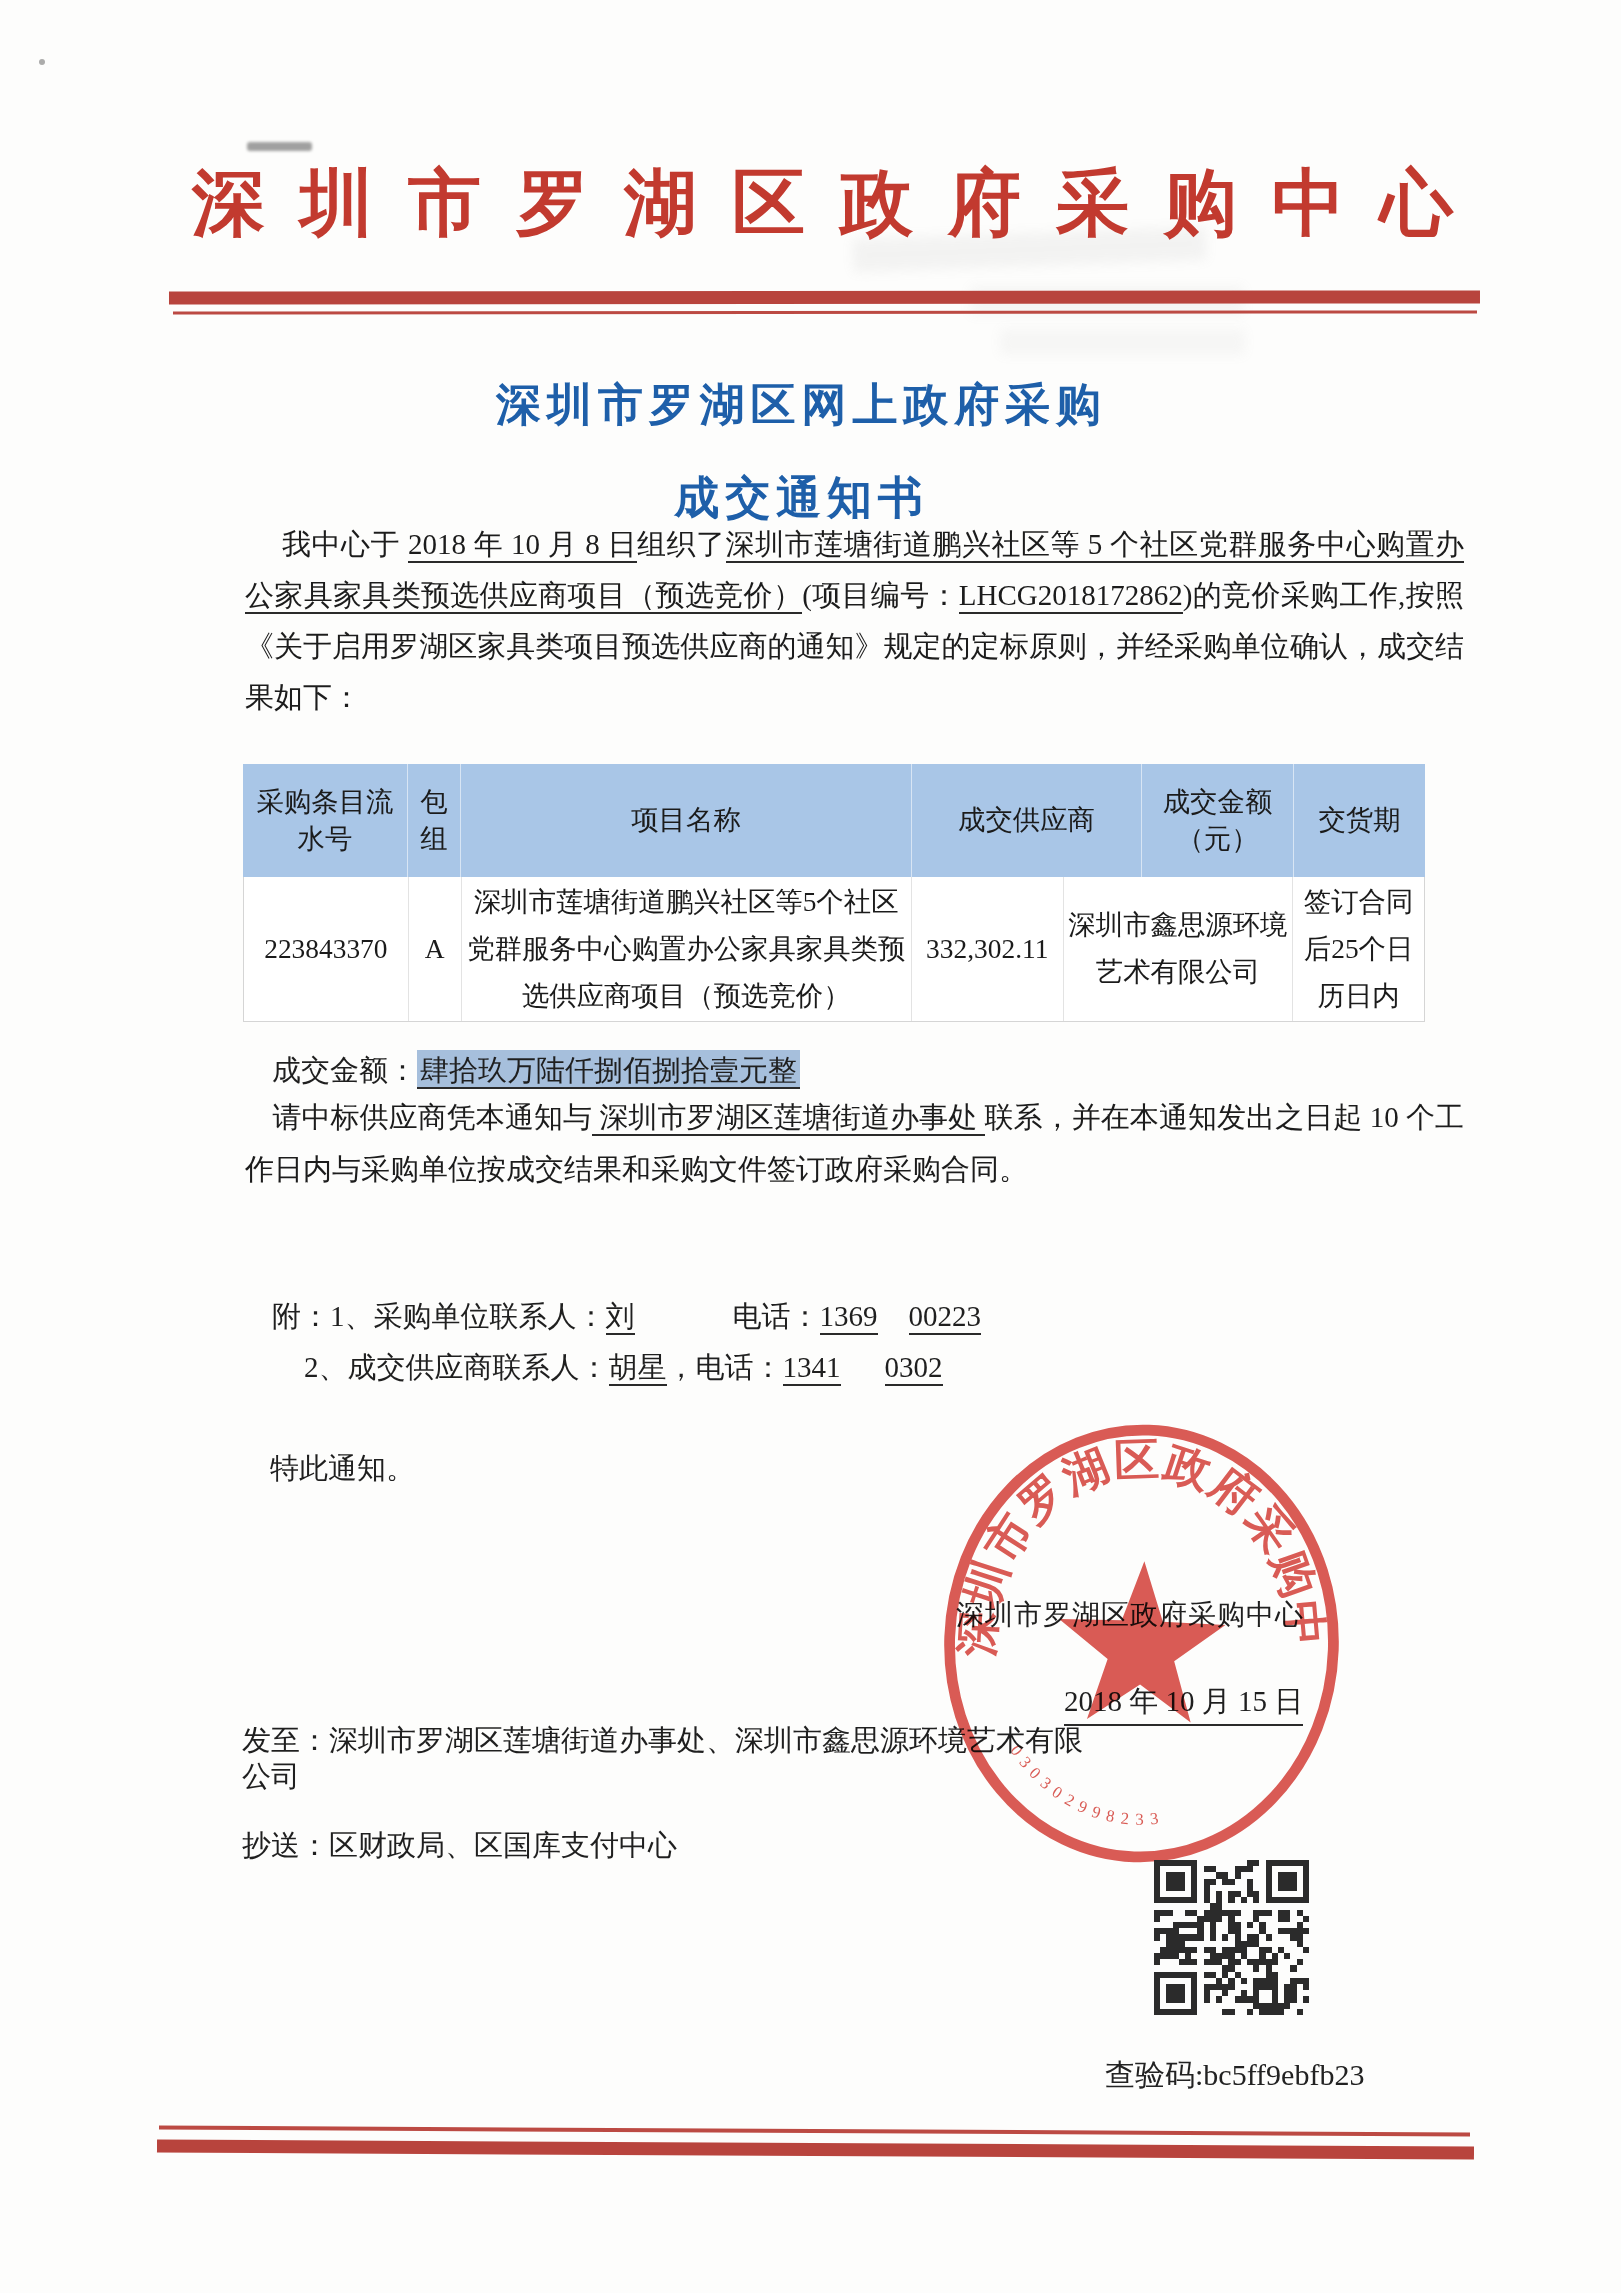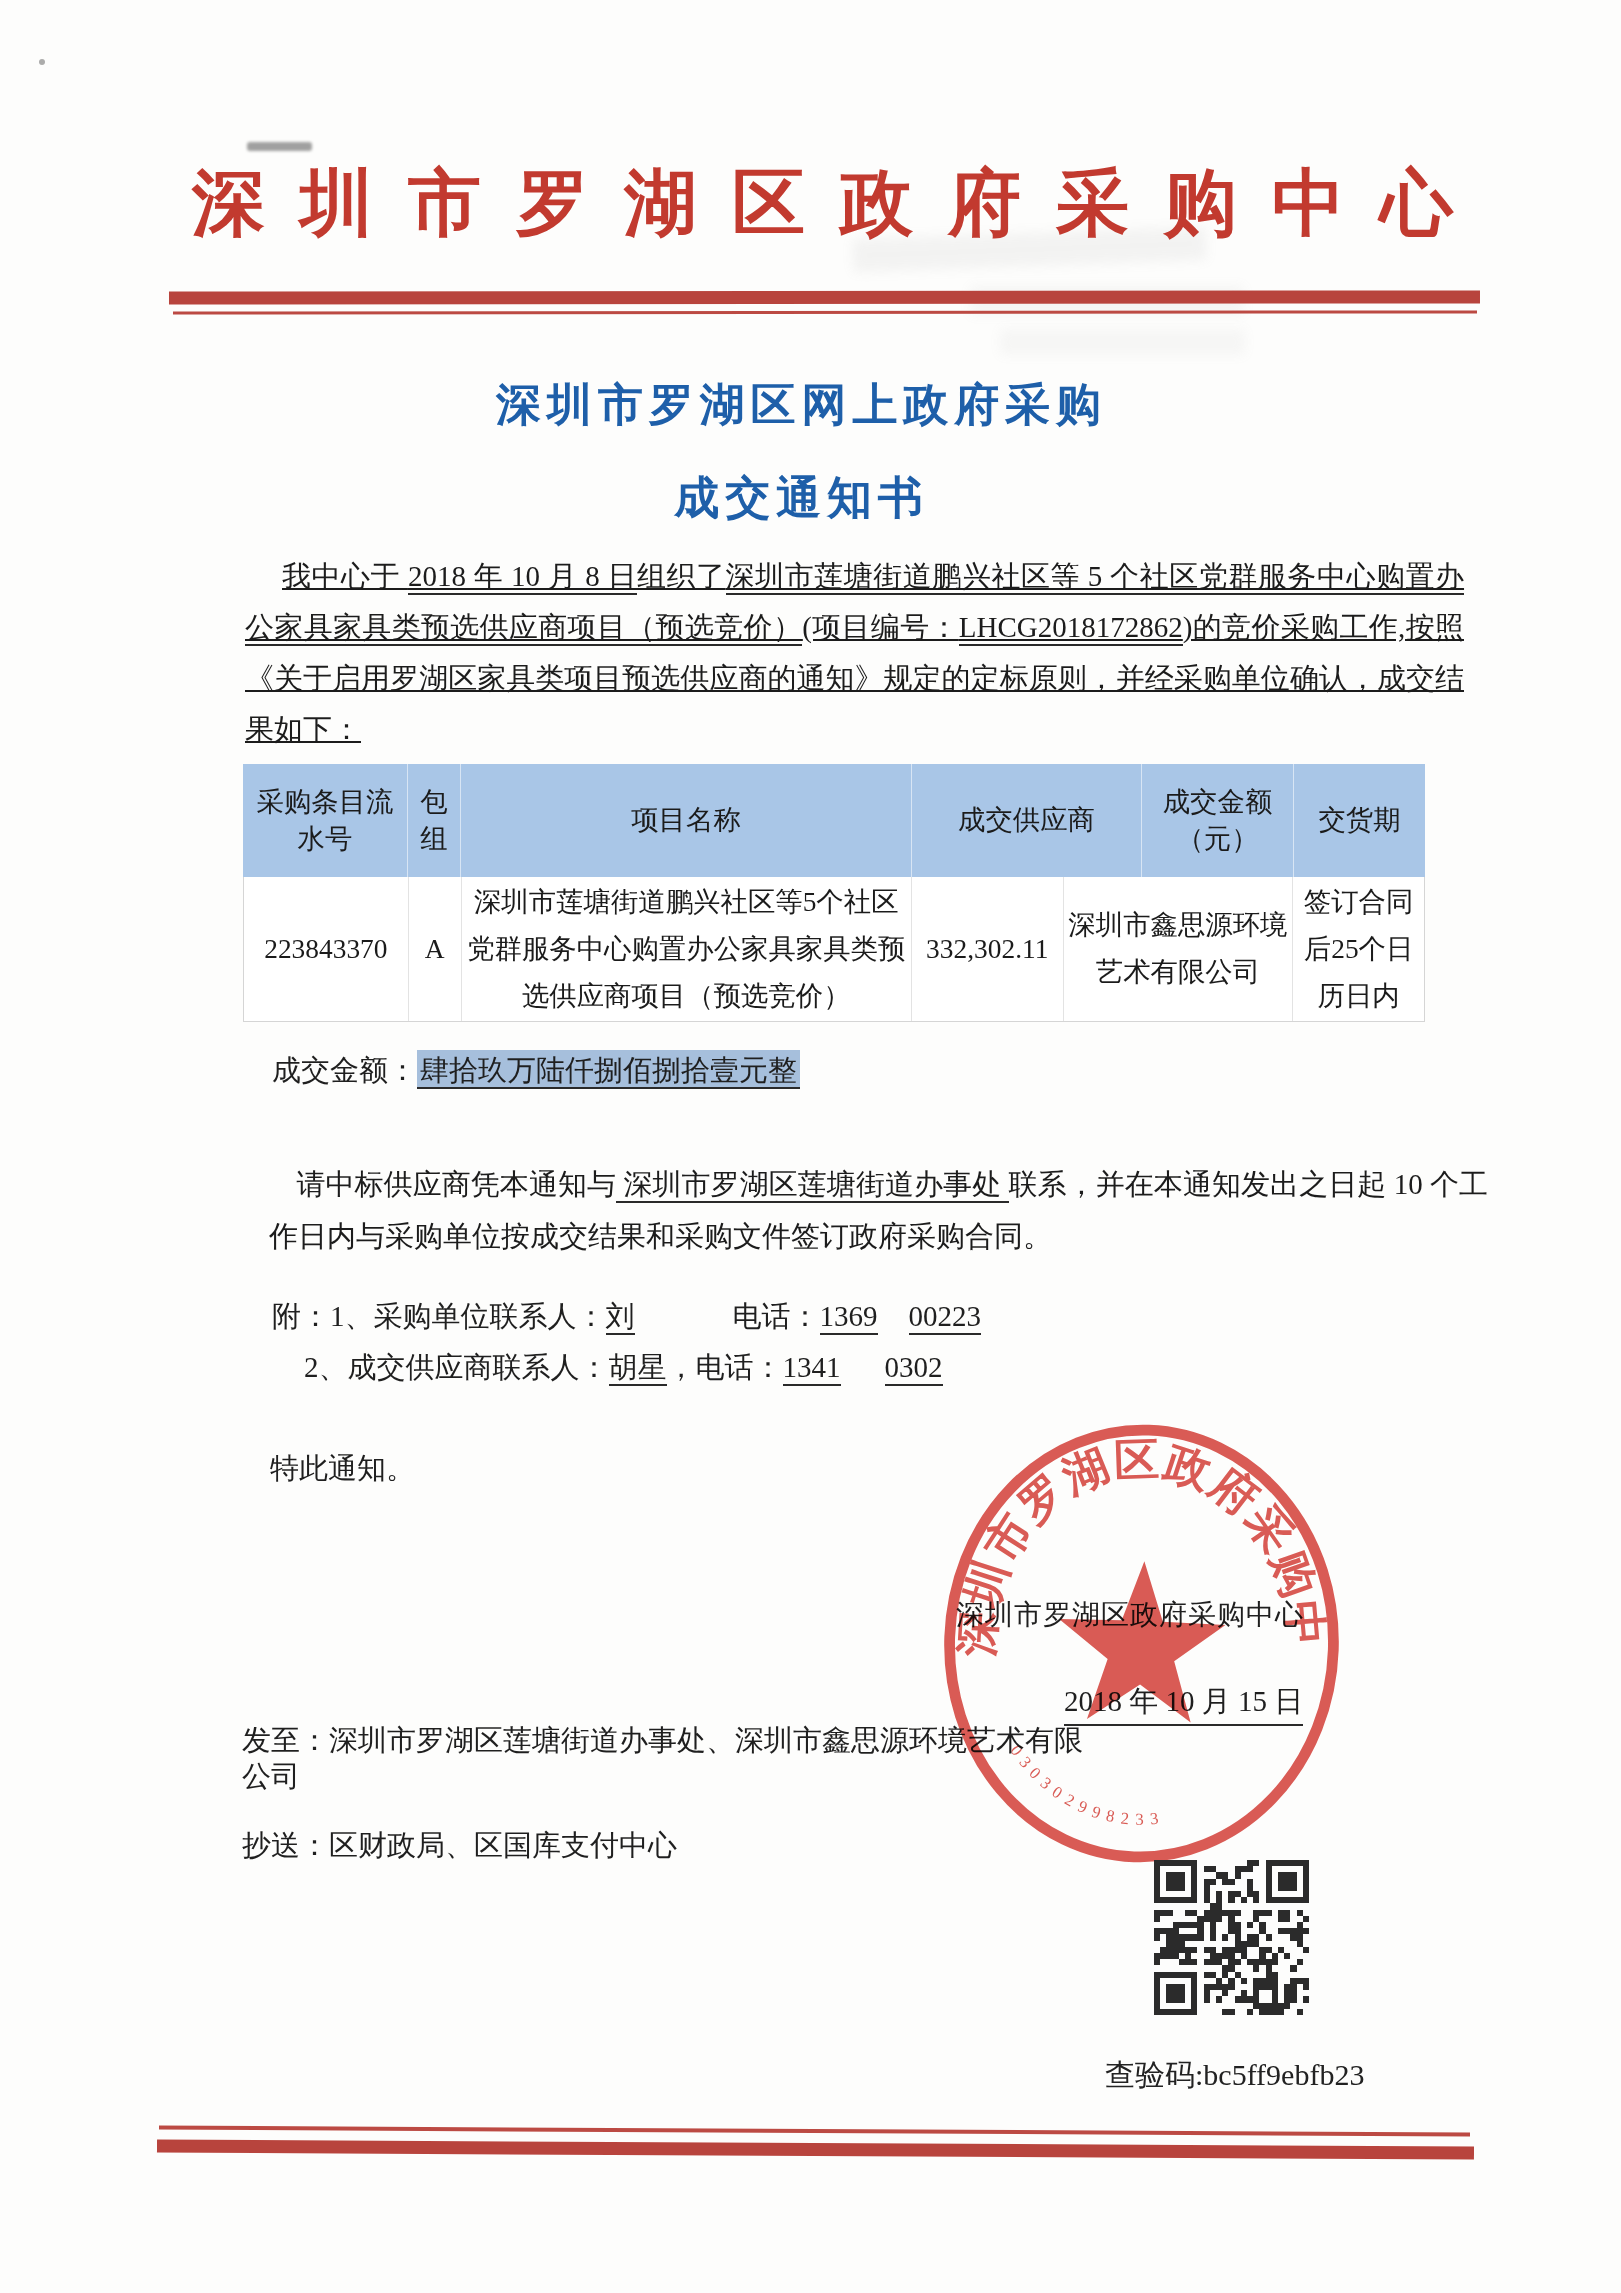--- a/index.html
+++ b/index.html
@@ -25,22 +25,22 @@
   .gh2{left:970px;top:286px;width:274px;height:29px;opacity:.08;}
   .gh3{left:1000px;top:329px;width:245px;height:25.5px;opacity:.07;}
 
   
   .title{left:145px;width:1313px;text-align:center;color:#1e5fa9;font-weight:700;font-size:45px;letter-spacing:5.9px;}
   .t1{top:375px;}
   .t2{top:468px;}
 
   
   .para{left:245px;width:1219px;text-align:justify;font-size:29px;line-height:51px;color:#1c1c1c;}
-  .intro{top:551px;text-indent:37px;text-decoration:underline;}
-  .notice{top:1158px;line-height:52px;text-indent:27.4px;margin-left:24px;}
+  .intro{top:519px;text-indent:37px;}
+  .notice{top:1091px;line-height:52px;text-indent:27.4px;}
   .u{border-bottom:2px solid #2a2a2a;padding-bottom:1px;}
   .hl{background:#a6bfdc;}
   .gap{display:inline-block;}
   .ga{width:98px;} .gb{width:31px;} .gc{width:44px;}
 
   
   .tbl{left:243px;top:764px;width:1182px;font-size:27.4px;}
   .t-head{display:flex;background:#a9c6e7;height:113px;}
   .t-row{display:flex;height:145px;background:#fff;border:1px solid #d5d5d5;border-top:none;box-sizing:border-box;}
   .cell{display:flex;align-items:center;justify-content:center;text-align:center;box-sizing:border-box;

